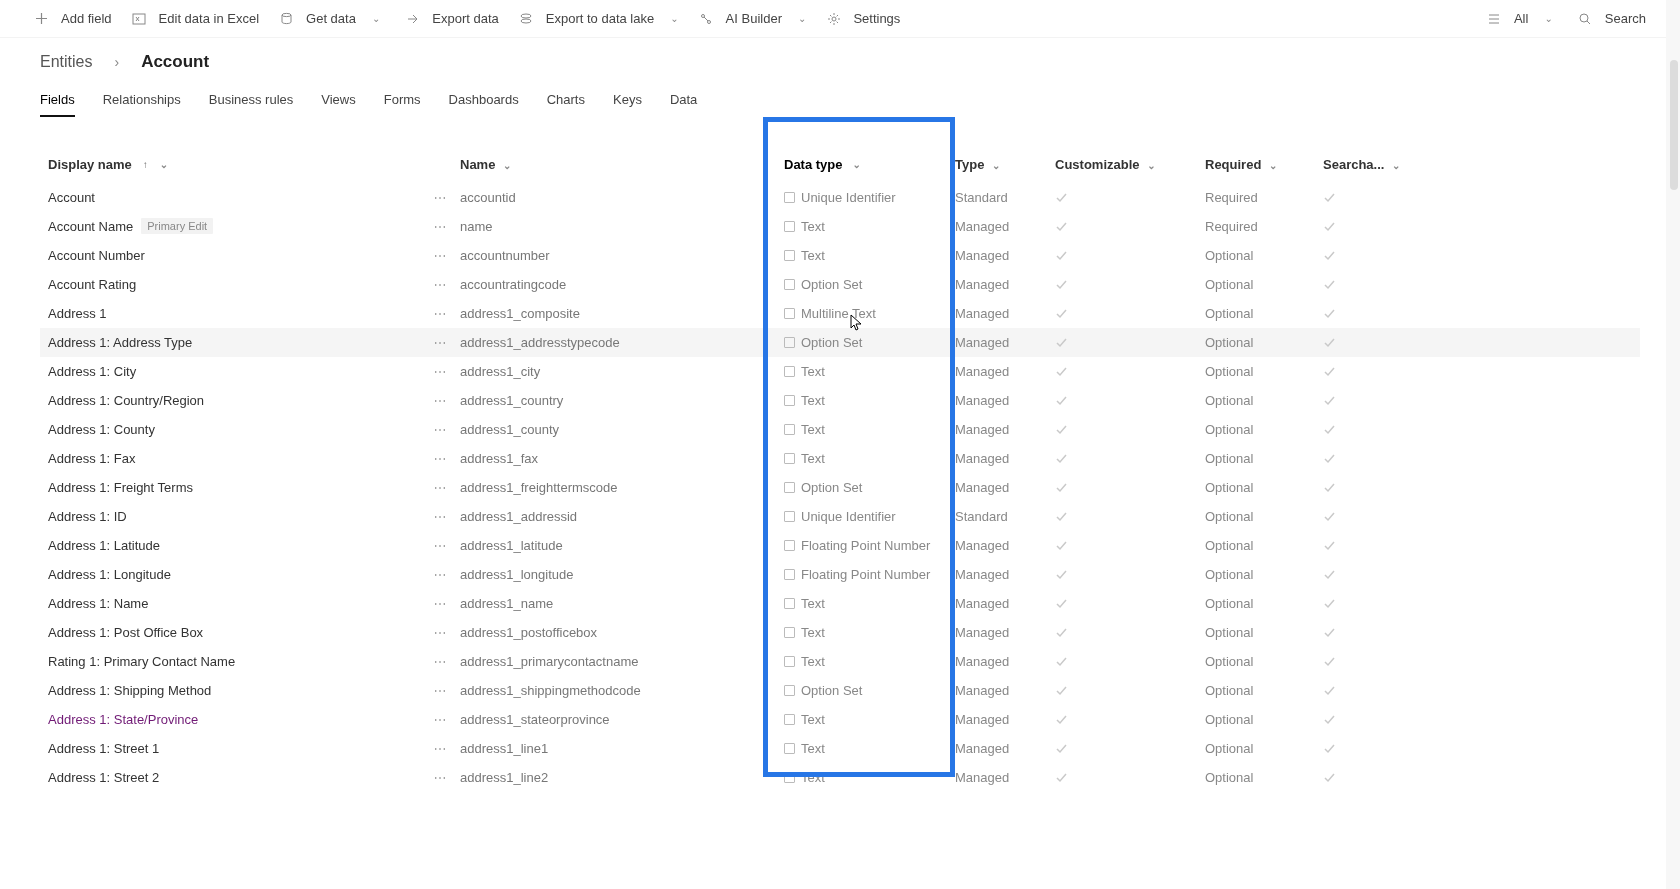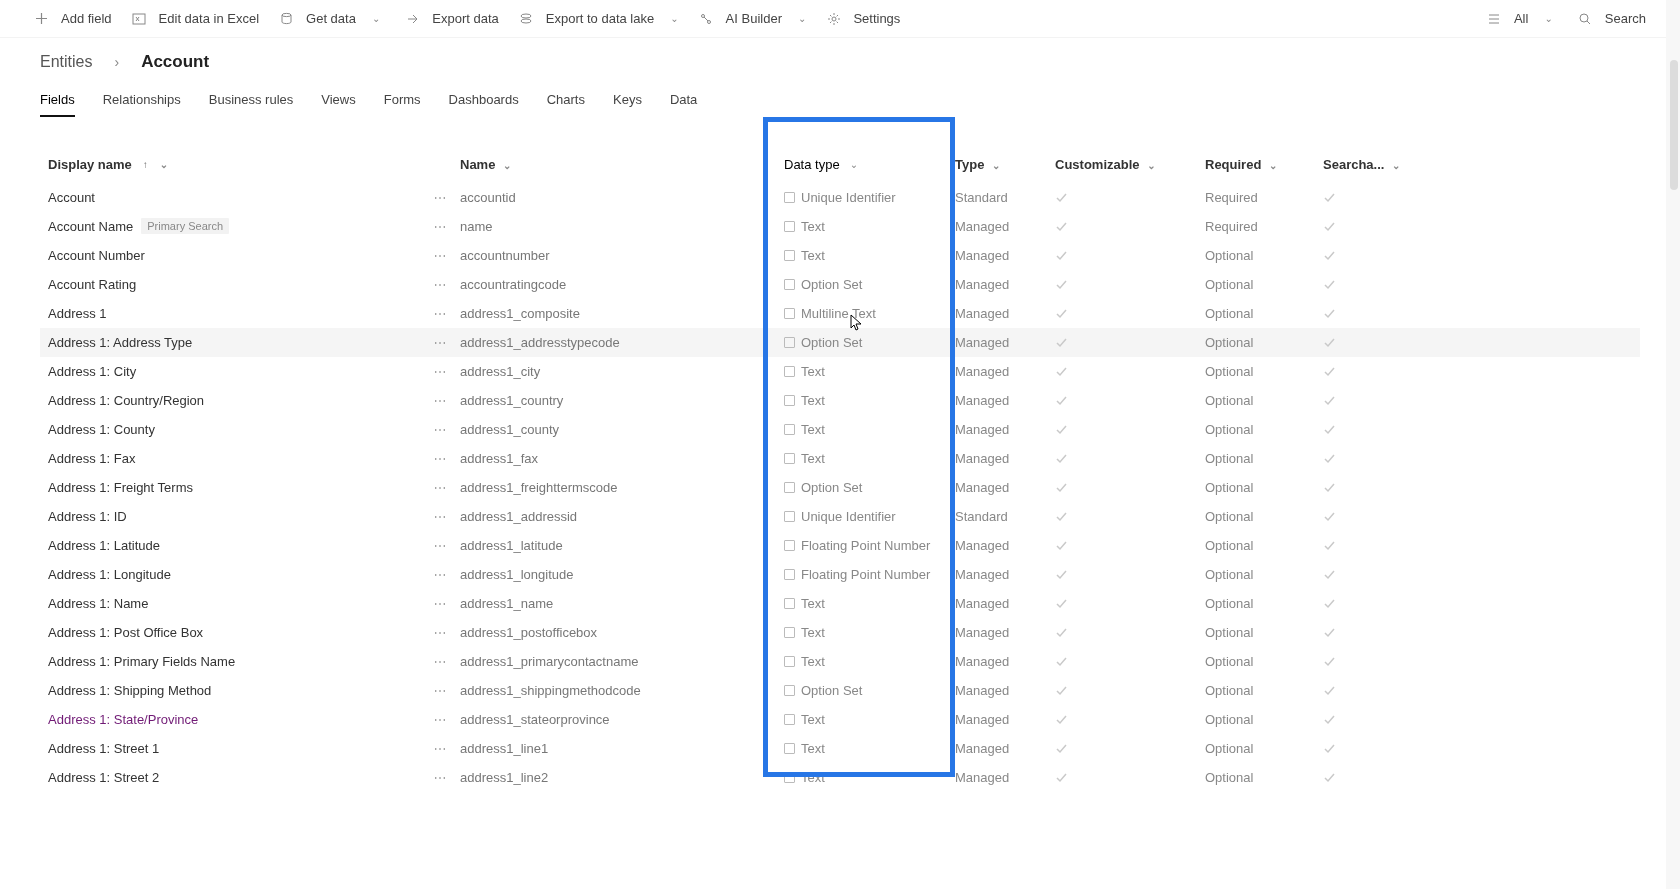--- a/index.html
+++ b/index.html
@@ -159,21 +159,21 @@
       <div class="c-display">
         <span>Display name</span>
         <span class="sort-up">↑</span>
         <span class="drop">⌄</span>
       </div>
       <div class="c-more"></div>
       <div class="c-name">
         <span>Name</span>
         <span class="drop">⌄</span>
       </div>
-      <div class="c-dtype" style="font-weight:400">
+      <div class="c-dtype" style="font-weight:700">
         <span>Data type</span>
         <span class="drop">⌄</span>
       </div>
       <div class="c-type">
         <span>Type</span>
         <span class="drop">⌄</span>
       </div>
       <div class="c-cust">
         <span>Customizable</span>
         <span class="drop">⌄</span>
@@ -207,21 +207,21 @@
           <div class="c-req">Required</div>
           <div class="c-search check">
             <svg width="13" height="13" viewBox="0 0 13 13">
               <path d="M2 7l3 3 6-7" fill="none" stroke="#c9c9c9" stroke-width="1.5"></path>
             </svg>
           </div>
         </div>
         <div class="row">
           <div class="c-display" style="color:#333">
             <span>Account Name</span>
-            <span class="pill">Primary Search</span>
+            <span class="pill">Primary Edit</span>
           </div>
           <div class="c-more">⋯</div>
           <div class="c-name">name</div>
           <div class="c-dtype">
             <span class="dt-ico"></span>
             <span>Text</span>
           </div>
           <div class="c-type">Managed</div>
           <div class="c-cust check">
             <svg width="13" height="13" viewBox="0 0 13 13">
@@ -552,21 +552,21 @@
           </div>
           <div class="c-req">Optional</div>
           <div class="c-search check">
             <svg width="13" height="13" viewBox="0 0 13 13">
               <path d="M2 7l3 3 6-7" fill="none" stroke="#c9c9c9" stroke-width="1.5"></path>
             </svg>
           </div>
         </div>
         <div class="row">
           <div class="c-display" style="color:#333">
-            <span>Address 1: Primary Fields Name</span>
+            <span>Rating 1: Primary Contact Name</span>
           </div>
           <div class="c-more">⋯</div>
           <div class="c-name">address1_primarycontactname</div>
           <div class="c-dtype">
             <span class="dt-ico"></span>
             <span>Text</span>
           </div>
           <div class="c-type">Managed</div>
           <div class="c-cust check">
             <svg width="13" height="13" viewBox="0 0 13 13">

